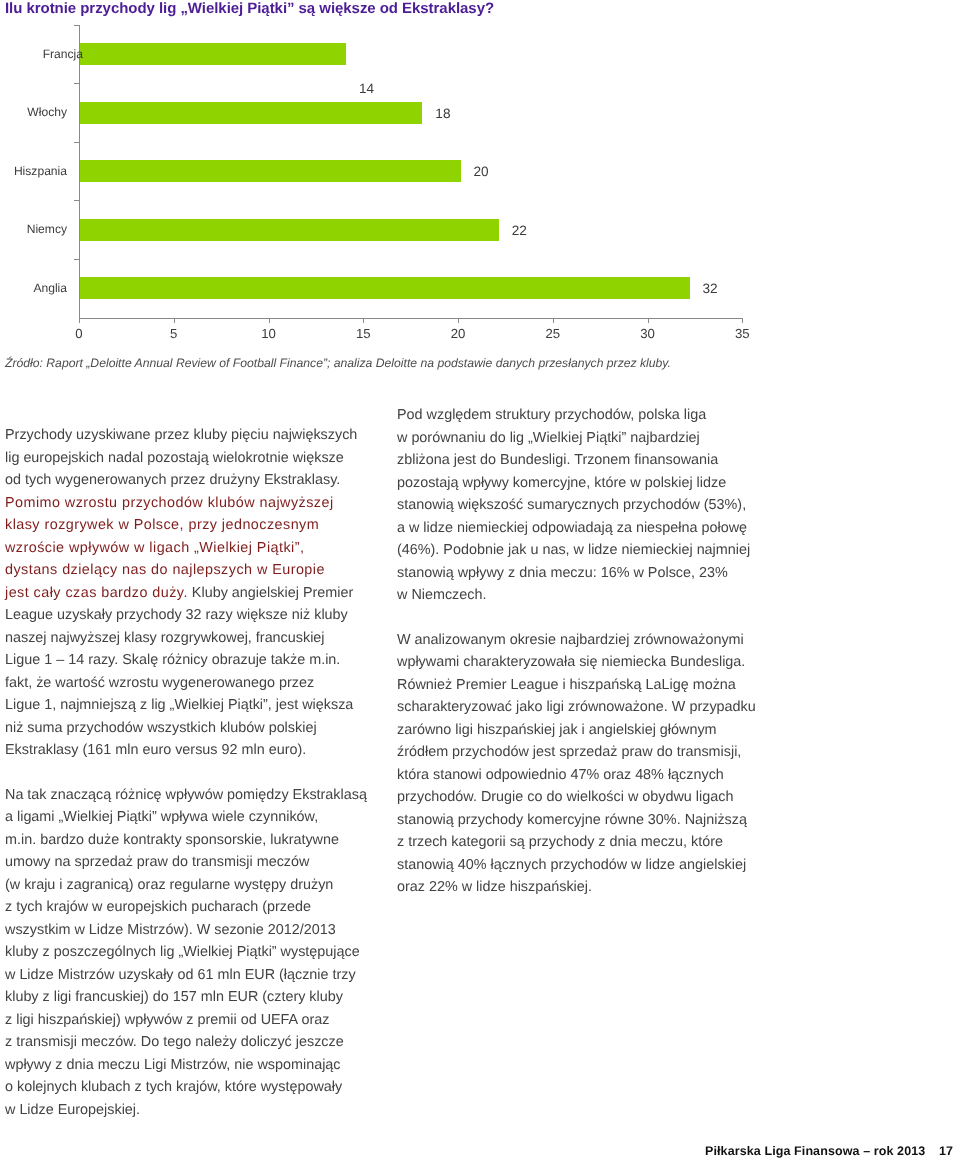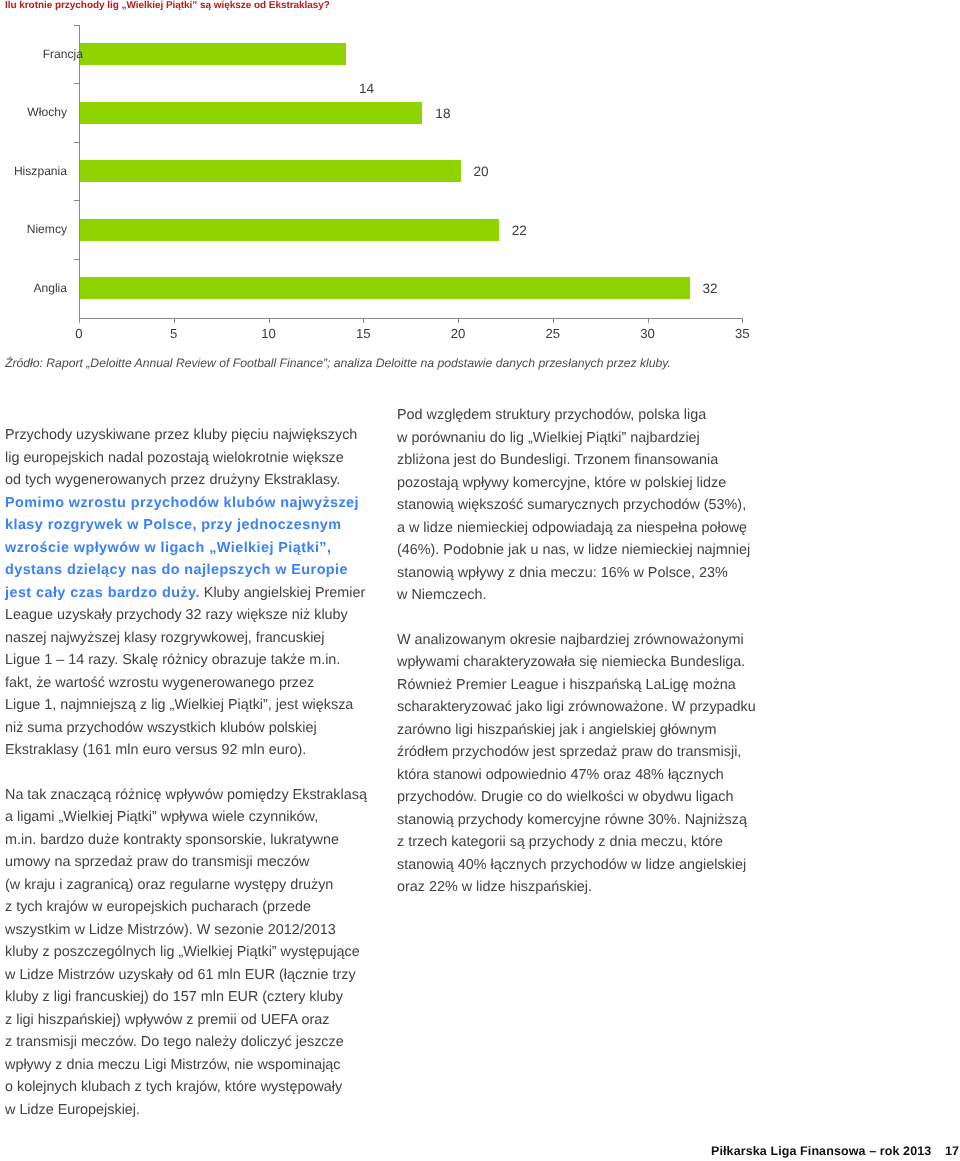--- a/index.html
+++ b/index.html
@@ -11,21 +11,21 @@
     -webkit-font-smoothing:antialiased;
     text-rendering:geometricPrecision;
   }
   *{-webkit-font-smoothing:antialiased;}
   .page{position:relative;width:960px;height:1161px;overflow:hidden;
         transform:translateZ(0);}
 
   
   .chart-title{
     position:absolute;left:5px;top:0px;
-    font-size:10px;font-weight:bold;color:#b91c1c;
+    font-size:15px;font-weight:bold;color:#4c1d95;
     letter-spacing:-0.05px;
   }
   .chart{position:absolute;left:0;top:33px;width:800px;height:310px;}
   .yaxis{position:absolute;left:79px;top:-8.2px;width:1px;height:294.2px;background:#8a8a8a;}
   .xaxis{position:absolute;left:79px;top:285px;width:664px;height:1.4px;background:#8a8a8a;}
   .bar{position:absolute;background:#8fd400;height:22.4px;left:79.6px;}
   .cat{position:absolute;left:0;width:67px;text-align:right;font-size:12.1px;color:#3c3c3c;line-height:16px;}
   .val{position:absolute;font-size:13.6px;color:#3c3c3c;line-height:16px;}
   .ytick{position:absolute;left:74px;width:5px;height:1.2px;background:#8a8a8a;}
   .xtick{position:absolute;top:286px;width:1.2px;height:3.5px;background:#8a8a8a;}
@@ -36,25 +36,25 @@
     white-space:nowrap;
   }
 
   
   .col{position:absolute;font-size:14.38px;line-height:22.5px;color:#434343;}
   .col.left{left:5px;top:404px;width:364px;margin-top:20px;}
   .col.right{left:397px;top:404px;width:366px;}
   .col p{margin:0 0 22px 0;}
   .col p:last-child{margin-bottom:0;}
   .ln{display:block;white-space:pre;}
-  b{font-weight:bold;color:#3b82f6;letter-spacing:0.45px;}
+  b{font-weight:normal;color:#7f1d1d;letter-spacing:0.45px;}
 
   
   .footer{
-    position:absolute;right:1px;top:1142px;
+    position:absolute;right:7px;top:1142px;
     font-size:12.5px;font-weight:bold;color:#111;line-height:18px;letter-spacing:0.1px;
     white-space:nowrap;
     margin-left:20px;
   }
   .footer .num{margin-left:10px;}
 </style>
 </head>
 <body>
 
 <div class="page">

